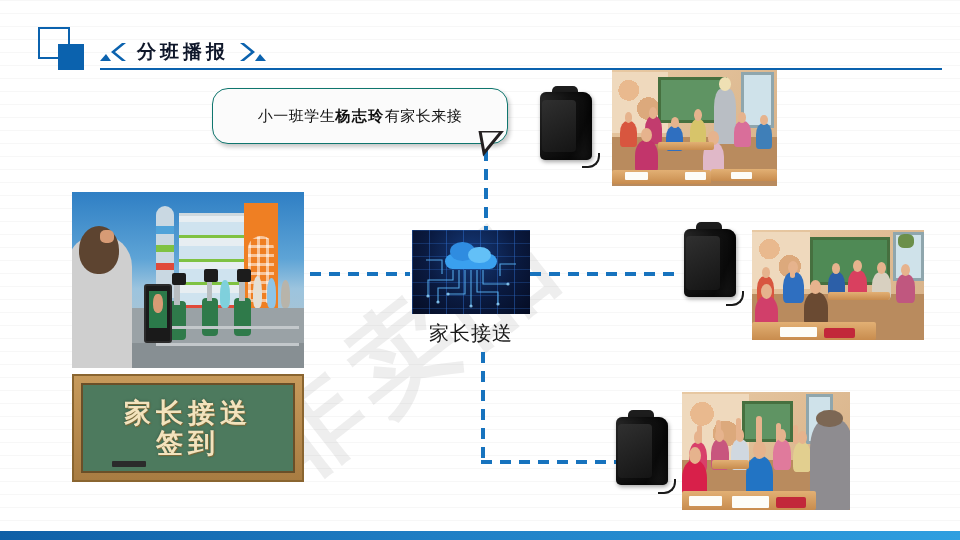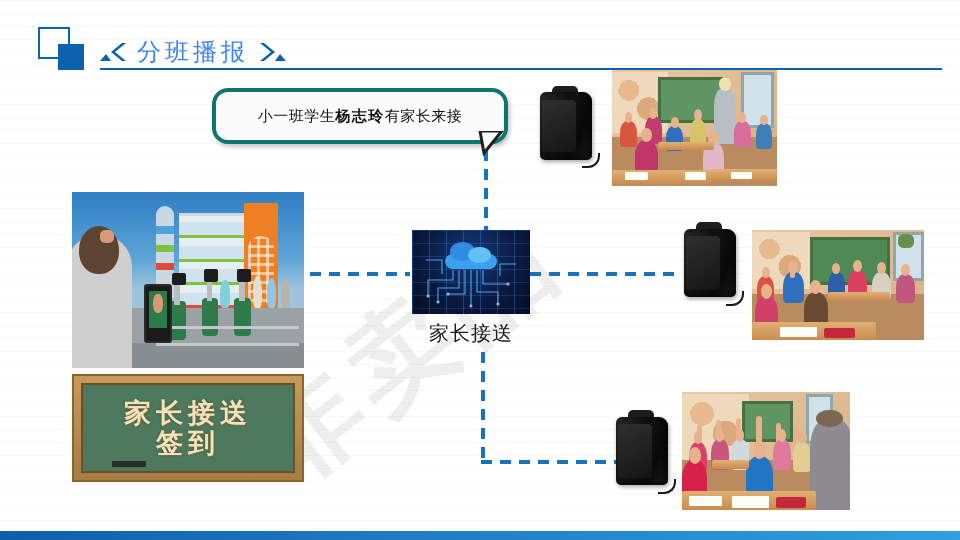--- a/index.html
+++ b/index.html
@@ -67,23 +67,23 @@
     align-items: center;
     gap: 11px;
   }
   .chev-tri {
     position: relative;
     display: inline-block;
     width: 26px; height: 20px;
   }
   .chev-tri svg { position: absolute; left: 0; top: 0; }
   .hdr-title {
-    color: #3b82f6;
-    font-size: 24px;
-    font-weight: 400;
+    color: #0f172a;
+    font-size: 19px;
+    font-weight: 700;
     letter-spacing: 4px;
     white-space: nowrap;
   }
   .hdr-rule {
     position: absolute;
     left: 100px; top: 68px;
     width: 842px; height: 2px;
     background: #0b62ae;
   }
 
@@ -110,21 +110,21 @@
       #1773be 0px, #1773be 11px,
       rgba(0,0,0,0) 11px, rgba(0,0,0,0) 19px);
   }
 
   
   .bubble {
     position: absolute;
     left: 212px; top: 88px;
     width: 296px; height: 56px;
     background: #fbfbfb;
-    border: 4px solid #0f766e;
+    border: 1px solid #0f766e;
     border-radius: 16px;
     display: flex;
     align-items: center;
     justify-content: center;
     box-shadow: 2px 3px 4px rgba(0,0,0,0.22);
   }
   .bubble-text {
     font-size: 15px;
     color: #111;
     letter-spacing: 0.5px;

